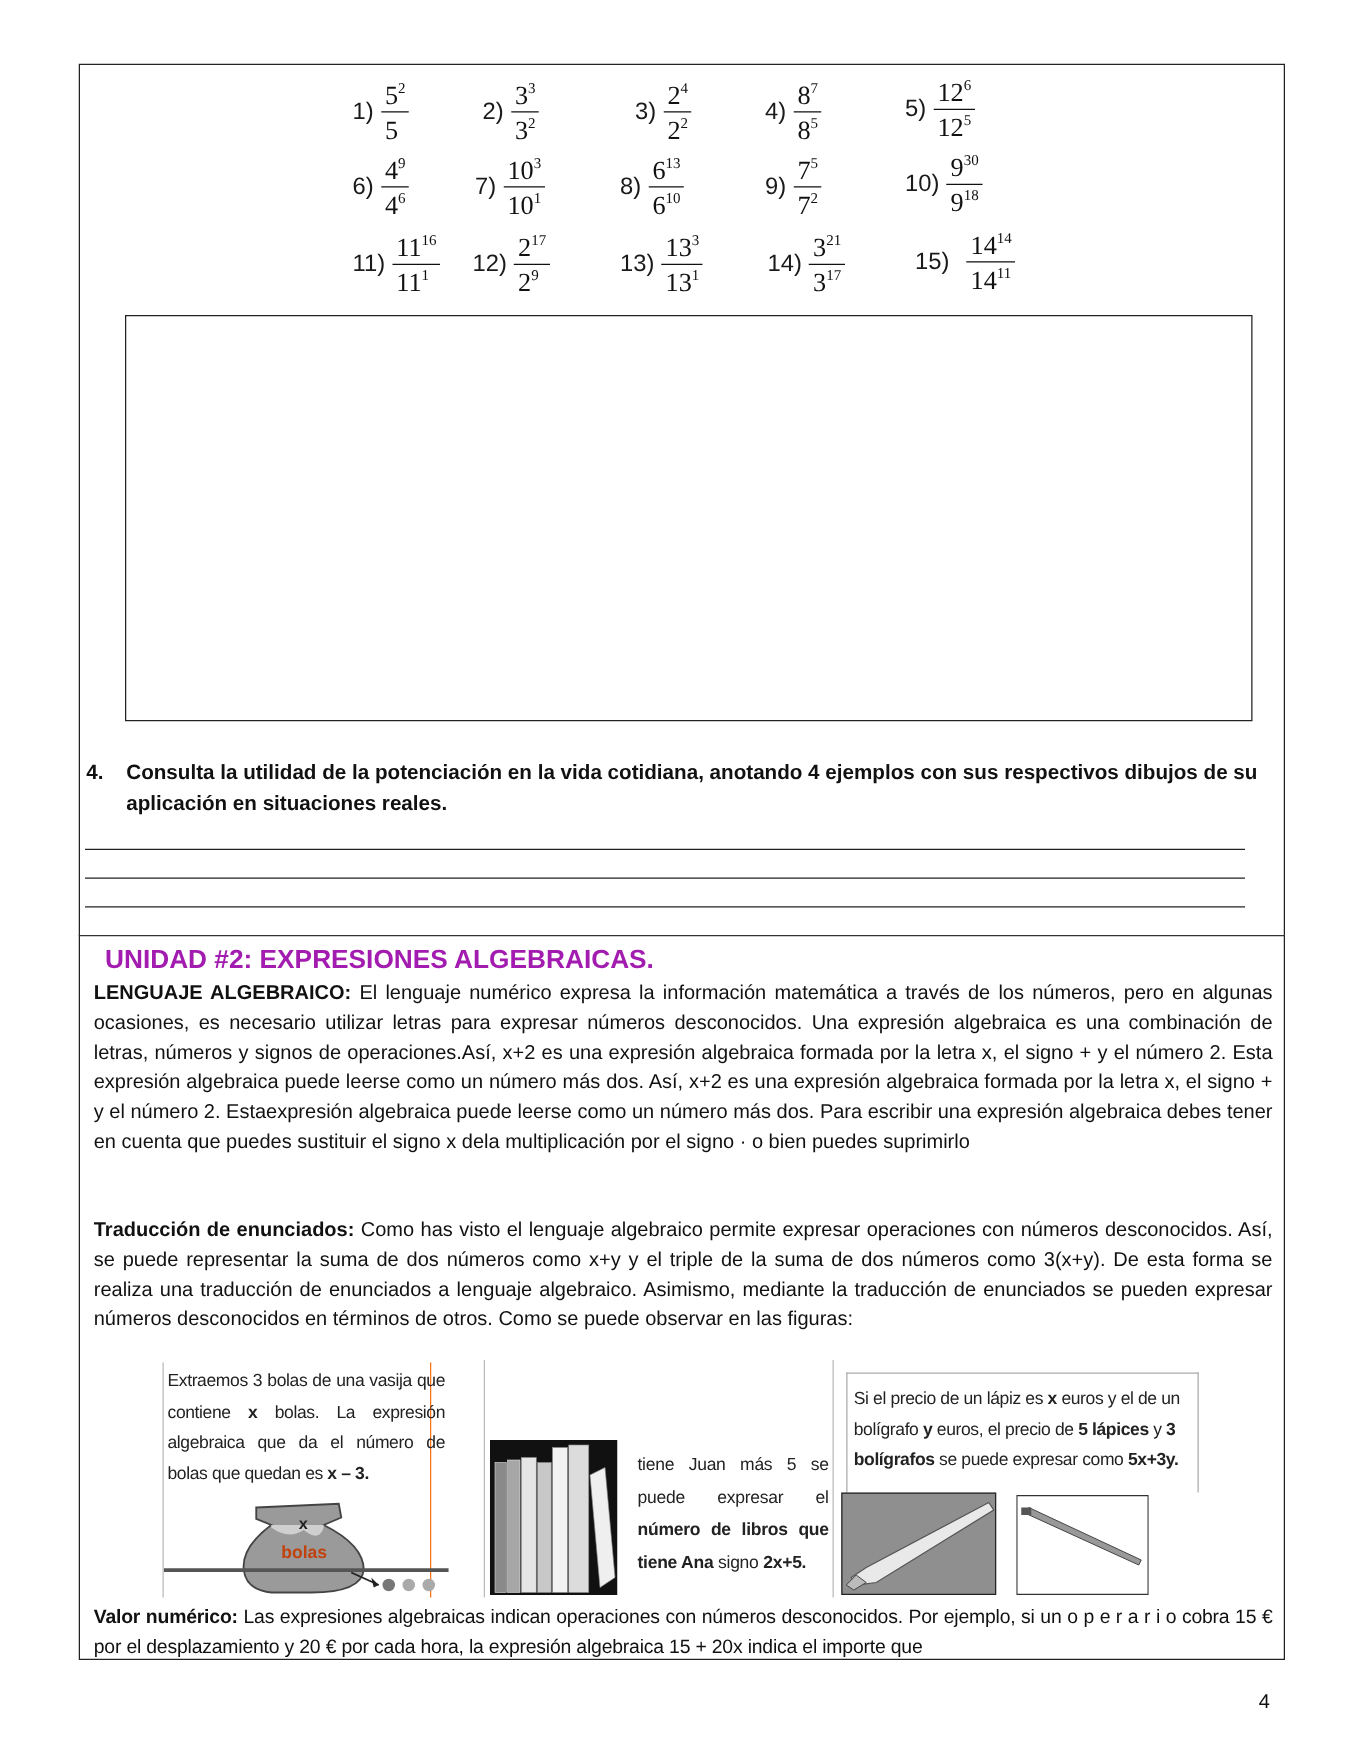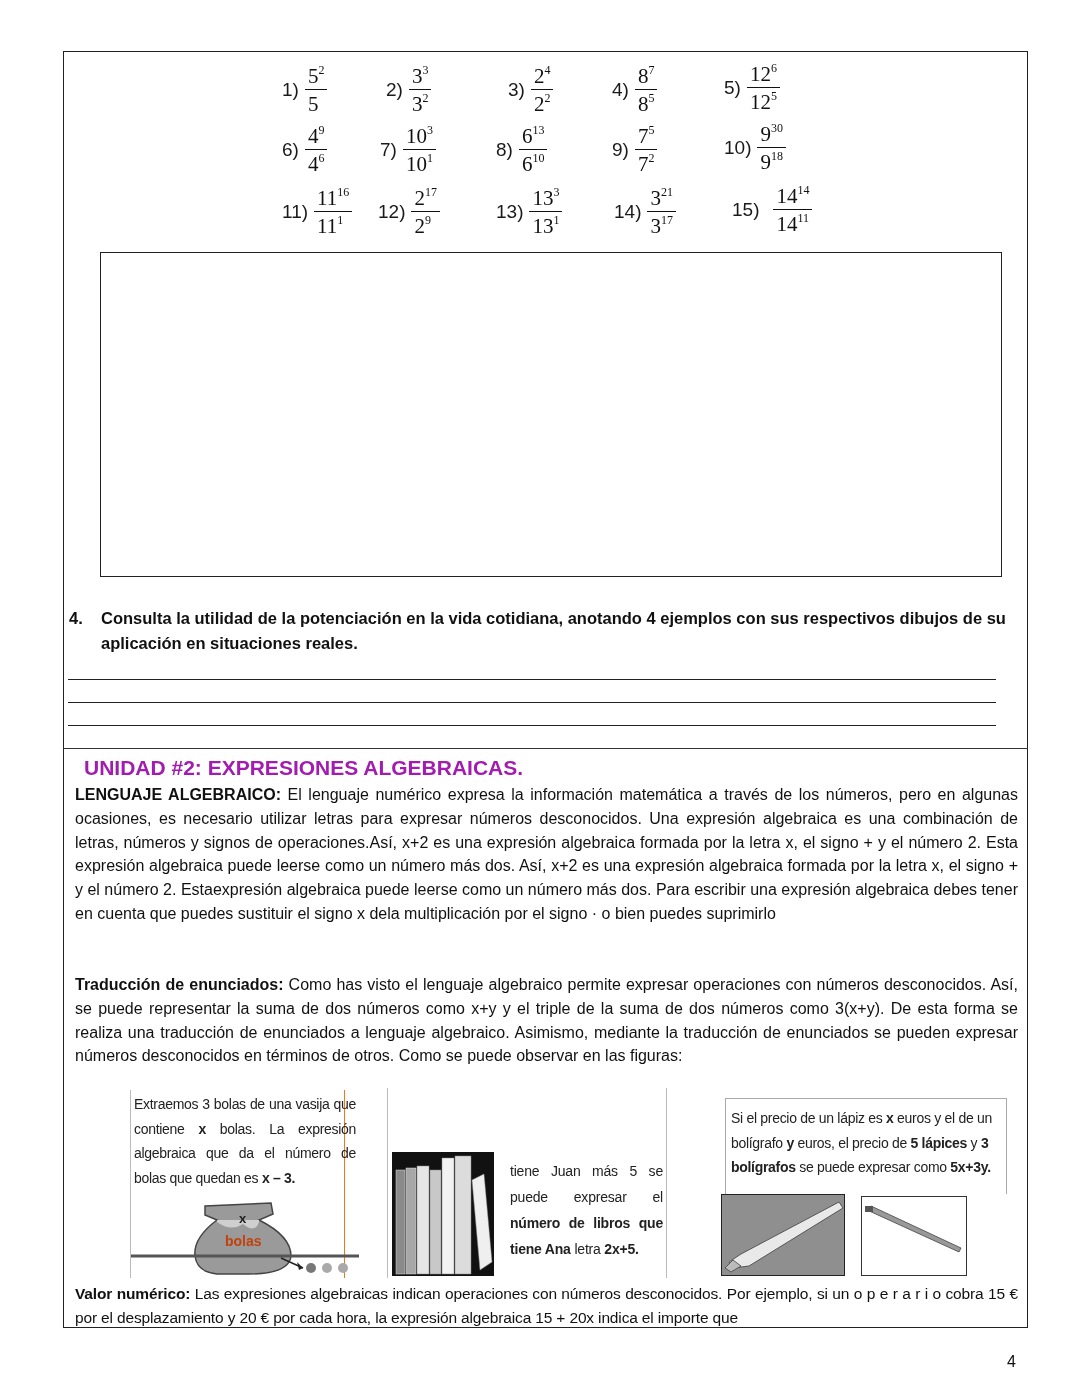--- a/index.html
+++ b/index.html
@@ -61,21 +61,21 @@
 
     
     .figure { position: absolute; font-family: "Liberation Sans Narrow", "Liberation Sans", sans-serif; color: #222; }
     .fig-text { font-size: 14px; line-height: 24.5px; letter-spacing: -0.3px; }
     .fig-text.justify { text-align: justify; }
     .fig1 { left: 130px; top: 1090px; width: 215px; height: 188px; border-left: 1px solid #bbb; border-right: 1px solid #f97316; }
     .fig1 .fig-text { position: absolute; left: 3px; top: 2px; width: 222px; }
     .fig2 { left: 387px; top: 1088px; width: 280px; height: 190px; border-left: 1px solid #bbb; border-right: 1px solid #bbb; }
     .fig2 .fig-text-top { position: absolute; left: 4px; top: 2px; width: 275px; font-size: 14px; line-height: 24.5px; letter-spacing: -0.3px; }
     .fig2 .fig-text-side { position: absolute; left: 122px; top: 70px; width: 153px; font-size: 14px; line-height: 26px; text-align: justify; letter-spacing: -0.2px; }
-    .fig3 { left: 677px; top: 1098px; width: 282px; height: 180px; margin-left: 48px; }
+    .fig3 { left: 677px; top: 1098px; width: 282px; height: 180px; }
     .fig3 .fig-text { position: absolute; left: 6px; top: 8px; width: 274px; }
     .fig3 .frame { position: absolute; left: 0; top: 0; width: 282px; height: 96px; border: 1px solid #aaa; border-bottom: none; }
 
     .underline-wavy { text-decoration: underline wavy #999; }
 
     .page-number {
       position: absolute; left: 1007px; top: 1353px; font-size: 16px; color: #111;
     }
   </style>
 </head>
@@ -239,21 +239,21 @@
     <rect x="0" y="0" width="102" height="124" fill="#111"></rect>
     <rect x="4" y="18" width="9" height="104" fill="#8a8a8a" stroke="#ddd" stroke-width="0.5"></rect>
     <rect x="14" y="16" width="10" height="106" fill="#a7a7a7" stroke="#ddd" stroke-width="0.5"></rect>
     <rect x="25" y="14" width="12" height="108" fill="#e5e5e5" stroke="#888" stroke-width="0.5"></rect>
     <rect x="38" y="18" width="11" height="104" fill="#c8c8c8" stroke="#888" stroke-width="0.5"></rect>
     <rect x="50" y="6" width="12" height="116" fill="#f2f2f2" stroke="#888" stroke-width="0.5"></rect>
     <rect x="63" y="4" width="16" height="118" fill="#dcdcdc" stroke="#888" stroke-width="0.5"></rect>
     <polygon points="80,28 92,22 100,110 88,118" fill="#efefef" stroke="#888" stroke-width="0.5"></polygon>
   </svg>
   <div class="fig-text-side">
-    <span>tiene Juan más 5 se puede expresar el </span><b>número de libros que tiene Ana</b><span> letra </span><b>2x+5.</b>
+    <span>tiene Juan más 5 se puede expresar el </span><b>número de libros que tiene Ana</b><span> signo </span><b>2x+5.</b>
   </div>
 </div>
 
 <div class="figure fig3">
   <div class="frame"></div>
   <div class="fig-text">
     <span>Si el precio de un lápiz es </span><b>x</b><span> euros y el de un bolígrafo </span><b>y</b><span> euros, el precio de </span><b>5 lápices</b><span> y </span><b>3 bolígrafos</b><span> se puede expresar como </span><b>5x+3y.</b>
   </div>
   <svg width="124" height="82" style="position:absolute;left:-4px;top:96px">
     <rect x="0" y="0" width="124" height="82" fill="#8f8f8f" stroke="#222" stroke-width="2"></rect>

